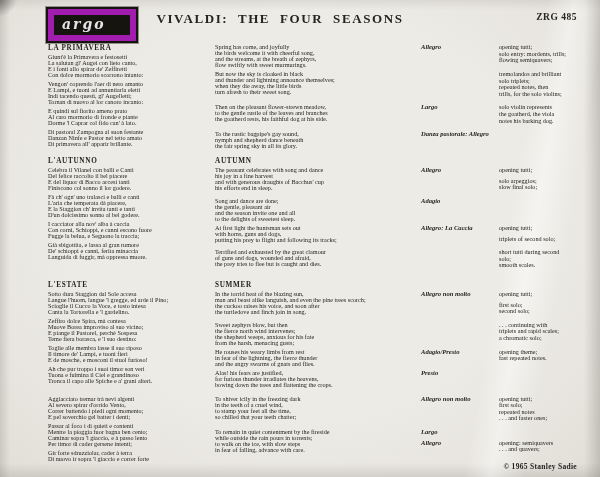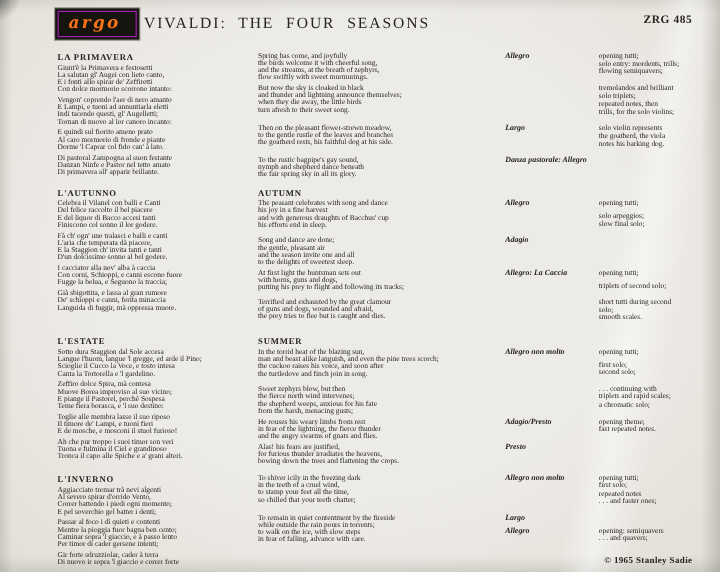--- a/index.html
+++ b/index.html
@@ -18,31 +18,31 @@
       linear-gradient(to bottom, rgba(105,102,95,0.12) 0px, rgba(105,102,95,0) 10px),
       radial-gradient(ellipse at 50% 45%, #edebe6 55%, #e2dfd8 100%);
   }
   .header{position:absolute;top:0;left:0;right:0;height:40px;}
   .logo{
     position:absolute;left:46px;top:7px;
     background:#16140f;padding:2px;
     box-shadow:0 0 0 1px #93908a;
   }
   .logo-inner{
-    display:block;border:1px solid #a21caf;
-    padding:0 12px 2px 8px;
-    color:#f97316;
+    display:block;border:6px solid #a21caf;
+    padding:0 24px 2px 8px;
+    color:#e5e5e5;
     font-family:"DejaVu Serif", serif;
     font-style:italic;font-weight:bold;
     font-size:14px;letter-spacing:2px;line-height:18px;
   }
   .title{
     position:absolute;left:120px;right:160px;top:11px;
-    text-align:left;
-    font-size:13px;font-weight:normal;
+    text-align:center;
+    font-size:13px;font-weight:bold;
     letter-spacing:1.6px;word-spacing:5px;
     white-space:nowrap;
   }
   .catalog{
     position:absolute;right:23px;top:12px;
     font-size:9.5px;font-weight:bold;letter-spacing:0.5px;
   }
   .content{position:absolute;top:44px;left:48px;right:22px;}
   .season-block{display:flex;margin-bottom:5px;}
   .col-italian{width:167px;flex:none;}
@@ -378,21 +378,20 @@
               <div class="ann-group">
                 <div class="tempo">Presto</div>
                 <div class="notes"></div>
               </div>
             </div>
           </div>
         </div>
       </div>
       <div class="season-block">
         <div class="col-italian">
-          <div class="season-title">L'INVERNO</div>
           <div class="stanza">
             <div class="vline">Aggiacciato tremar trà nevi algenti</div>
             <div class="vline">Al severo spirar d'orrido Vento,</div>
             <div class="vline">Correr battendo i piedi ogni momento;</div>
             <div class="vline">E pel soverchio gel batter i denti;</div>
           </div>
           <div class="stanza">
             <div class="vline">Passar al foco i dì quieti e contenti</div>
             <div class="vline">Mentre la pioggia fuor bagna ben cento;</div>
             <div class="vline">Caminar sopra 'l giaccio, e à passo lento</div>

